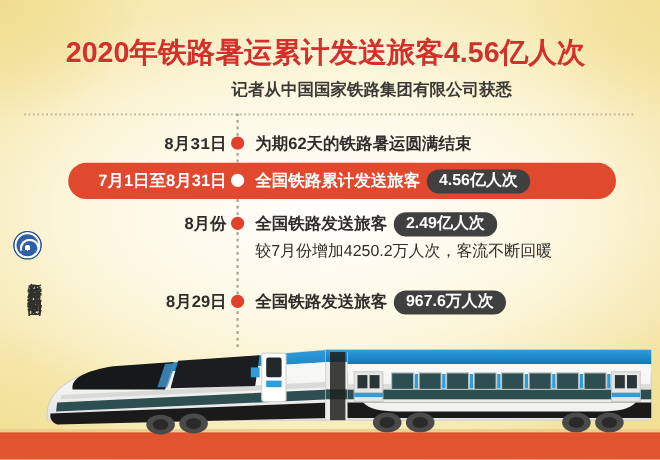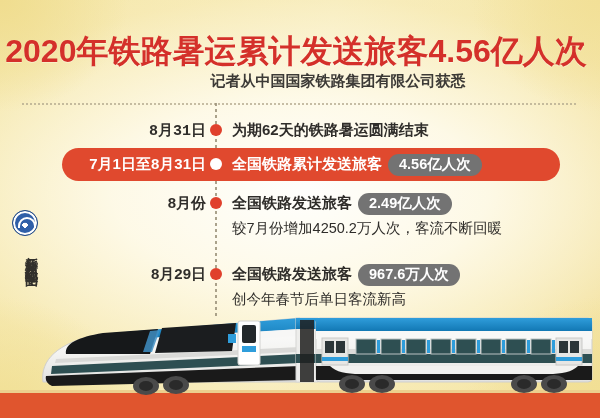--- a/index.html
+++ b/index.html
@@ -22,21 +22,21 @@
   .bg-corner-tr{position:absolute;right:0;top:0;width:230px;height:200px;
     background:radial-gradient(80% 80% at 100% 0%, #f2e097 0%, rgba(242,224,151,0) 70%);}
   .bg-corner-bl{position:absolute;left:0;bottom:0;width:240px;height:210px;
     background:radial-gradient(80% 80% at 0% 100%, #f1df93 0%, rgba(241,223,147,0) 72%);}
   .bg-corner-br{position:absolute;right:0;bottom:0;width:240px;height:210px;
     background:radial-gradient(80% 80% at 100% 100%, #f1df93 0%, rgba(241,223,147,0) 72%);}
 
   
   .title{
     position:absolute;left:0;top:30px;width:592px;text-align:center;
-    font-size:32px;font-weight:bold;letter-spacing:0px;
+    font-size:26px;font-weight:bold;letter-spacing:0px;
     color:#d4302a;white-space:nowrap;
     text-shadow:0 1px 0 rgba(255,255,255,.35);
   }
   .subtitle{
     position:absolute;left:0;top:72px;width:600px;text-align:center;
     font-size:15px;font-weight:bold;color:#3c3a36;white-space:nowrap;padding-left:38px;
   }
   .hrule{
     position:absolute;left:22px;top:103px;width:556px;height:2px;
     background-image:linear-gradient(to right,#b3a98e 0 2px,rgba(0,0,0,0) 2px 4px);
@@ -62,21 +62,21 @@
   .dot.white{background:#ffffff;}
   .row .body{
     position:absolute;left:232px;font-size:15px;font-weight:bold;color:#2f2d2a;
     white-space:nowrap;display:flex;align-items:center;gap:6px;
   }
   .sub{
     position:absolute;left:232px;font-size:14.5px;font-weight:normal;color:#2f2d2a;
     white-space:nowrap;
   }
   .badge{
-    display:inline-block;background:#737373;color:#ffffff;
+    display:inline-block;background:#404040;color:#ffffff;
     border-radius:999px;padding:2px 11px 3px 11px;font-size:14.5px;
     font-weight:bold;line-height:1.15;
   }
   
   .hl-band{
     position:absolute;left:62px;width:498px;height:33px;
     background:#e0492e;border-radius:999px;
   }
   .row.hl .date{color:#ffffff;}
   .row.hl .body{color:#ffffff;}
@@ -156,21 +156,20 @@
     <div class="sub" style="top:27px;">较7月份增加4250.2万人次，客流不断回暖</div>
   </div>
 
   <div class="row" style="top:263px;height:50px;">
     <div class="date" style="top:2px;">8月29日</div>
     <div class="dot" style="top:5px;"></div>
     <div class="body" style="top:1px;">
       <span>全国铁路发送旅客</span>
       <span class="badge">967.6万人次</span>
     </div>
-    <div class="sub" style="top:27px;">创今年春节后单日客流新高</div>
   </div>
 
   <div class="logo">
     <div class="glyph"></div>
     <div class="arc"></div>
   </div>
   <div class="credit">新华社发（边纪红制图）</div>
 
   <div class="ground-top"></div>
   <div class="ground"></div>

